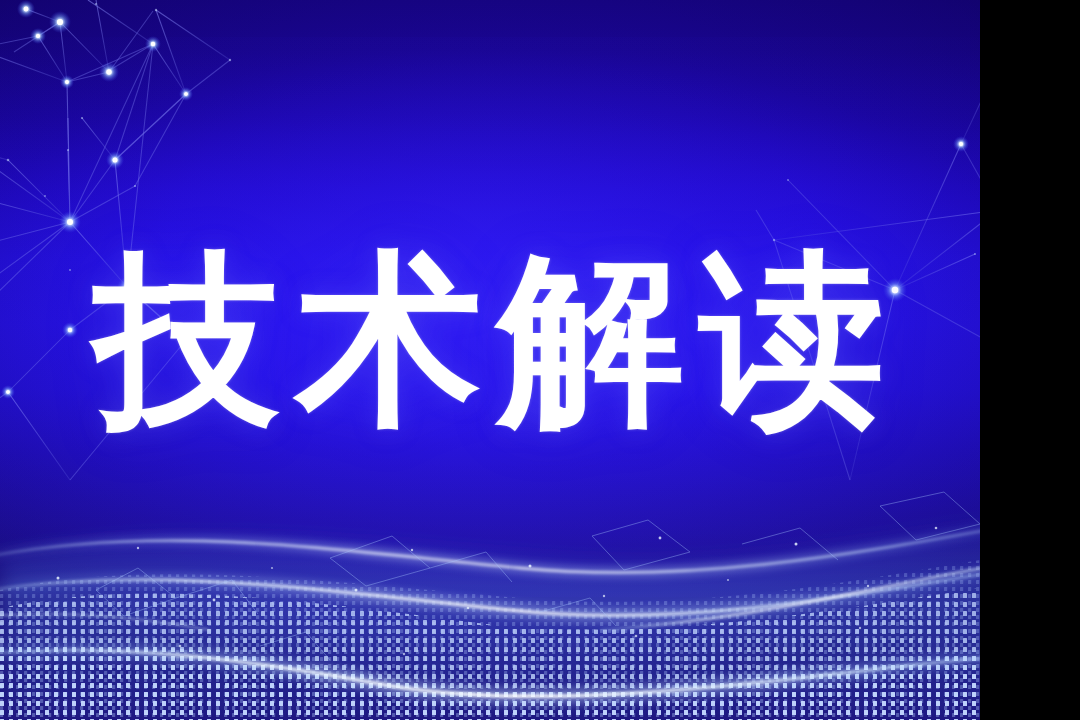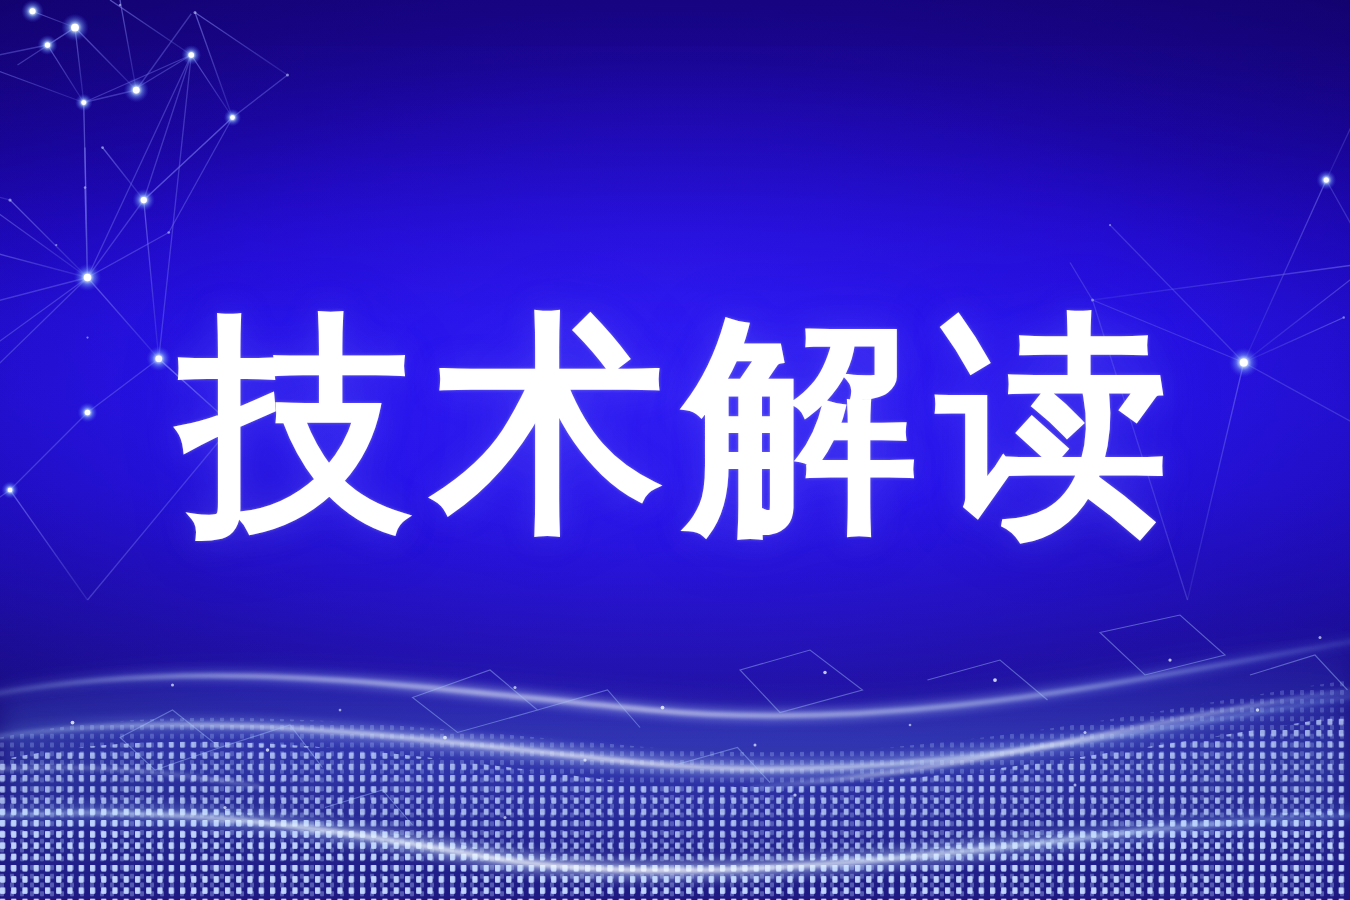--- a/index.html
+++ b/index.html
@@ -11,21 +11,21 @@
   body {
     width: 1080px;
     height: 720px;
     overflow: hidden;
     font-family: "DejaVu Sans", "Liberation Sans", sans-serif;
   }
 
   
   #banner {
     position: relative;
-    width: 1080px;
+    width: 980px;
     height: 720px;
     overflow: hidden;
     background: #1a0590;
   }
 
   
   .bg-gradient {
     position: absolute;
     inset: 0;
     background: linear-gradient(

